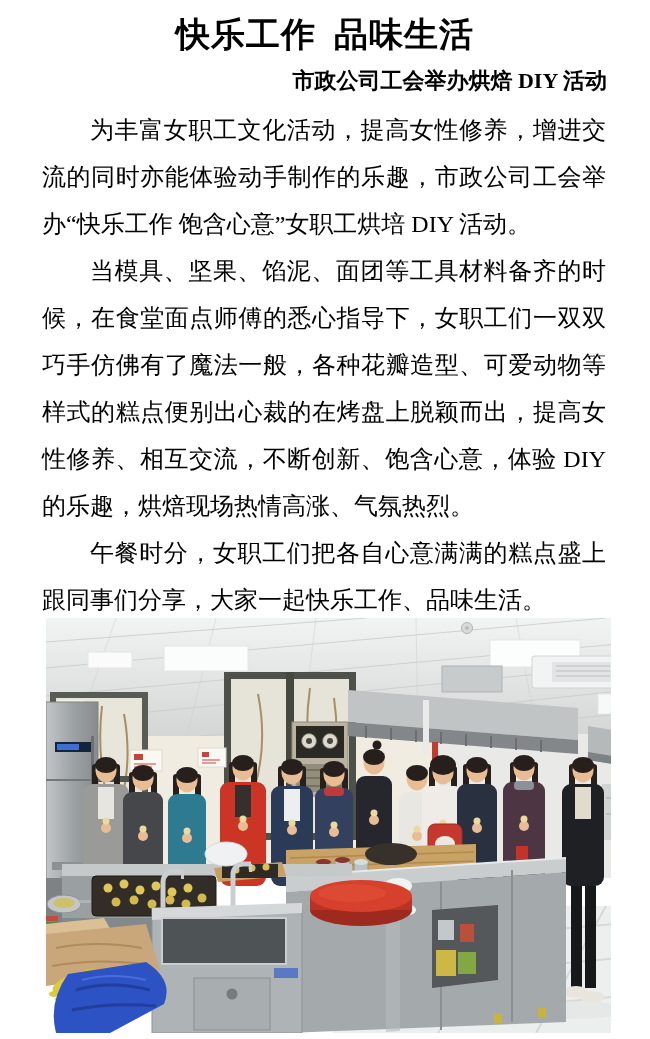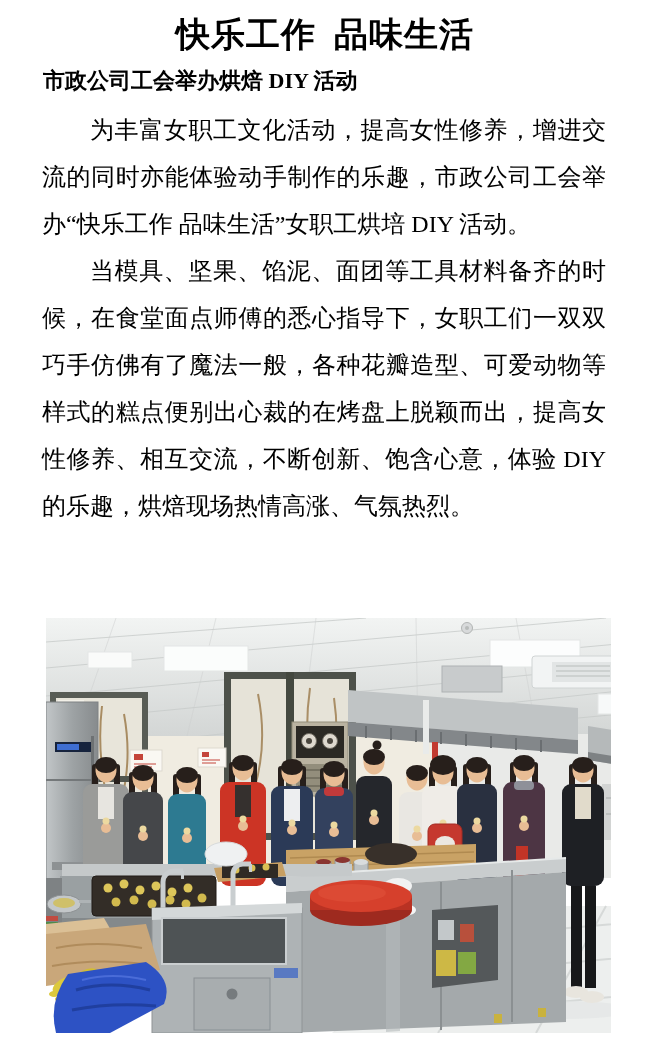--- a/index.html
+++ b/index.html
@@ -7,41 +7,42 @@
     position:relative;width:572px;height:1039px;margin:0 auto;background:#fff;
     overflow:hidden;color:#111;
     font-family:"Liberation Serif","DejaVu Serif",serif;
   }
   .title{
     margin:13px 4px 0 4px;text-align:center;
     font-size:34px;line-height:44px;font-weight:bold;color:#000;
     letter-spacing:1px;white-space:nowrap;
   }
   .subtitle{
-    margin:9px 4px 0 4px;text-align:left;
+    margin:9px 4px 0 4px;text-align:right;
     font-size:22px;line-height:30px;font-weight:bold;color:#000;
   }
   .body-text{margin:11px 5px 0 3px;}
   .body-text p{
     margin:0;font-size:24px;line-height:47px;color:#000;
     text-align:justify;text-indent:2em;
   }
   .photo{position:absolute;left:7px;top:618px;width:638px;height:415px;display:block;}
 </style>
 </head>
 <body>
 
 <div class="page">
 
   <h1 class="title">快乐工作 品味生活</h1>
   <h2 class="subtitle">市政公司工会举办烘焙 DIY 活动</h2>
 
   <div class="body-text">
-    <p>为丰富女职工文化活动，提高女性修养，增进交流的同时亦能体验动手制作的乐趣，市政公司工会举办“快乐工作 品味生活”女职工烘培 DIY 活动。</p>
+    <p>为丰富女职工文化活动，提高女性修养，增进交流的同时亦能体验动手制作的乐趣，市政公司工会举办“快乐工作 饱含心意”女职工烘培 DIY 活动。</p>
     <p>当模具、坚果、馅泥、面团等工具材料备齐的时候，在食堂面点师傅的悉心指导下，女职工们一双双巧手仿佛有了魔法一般，各种花瓣造型、可爱动物等样式的糕点便别出心裁的在烤盘上脱颖而出，提高女性修养、相互交流，不断创新、饱含心意，体验 DIY 的乐趣，烘焙现场热情高涨、气氛热烈。</p>
+    <p>午餐时分，女职工们把各自心意满满的糕点盛上跟同事们分享，大家一起快乐工作、品味生活。</p>
   </div>
 
   <svg class="photo" viewBox="0 0 638 415" role="img" aria-label="女职工们在食堂厨房合影，展示烘焙 DIY 糕点">
     <defs>
       <linearGradient id="ceilG" x1="0" y1="0" x2="0" y2="1">
         <stop offset="0" stop-color="#f2f4f3"></stop>
           <stop offset="1" stop-color="#d2d5d4"></stop>
       </linearGradient>
       <linearGradient id="steelV" x1="0" y1="0" x2="1" y2="0">
         <stop offset="0" stop-color="#c2c6c8"></stop>

